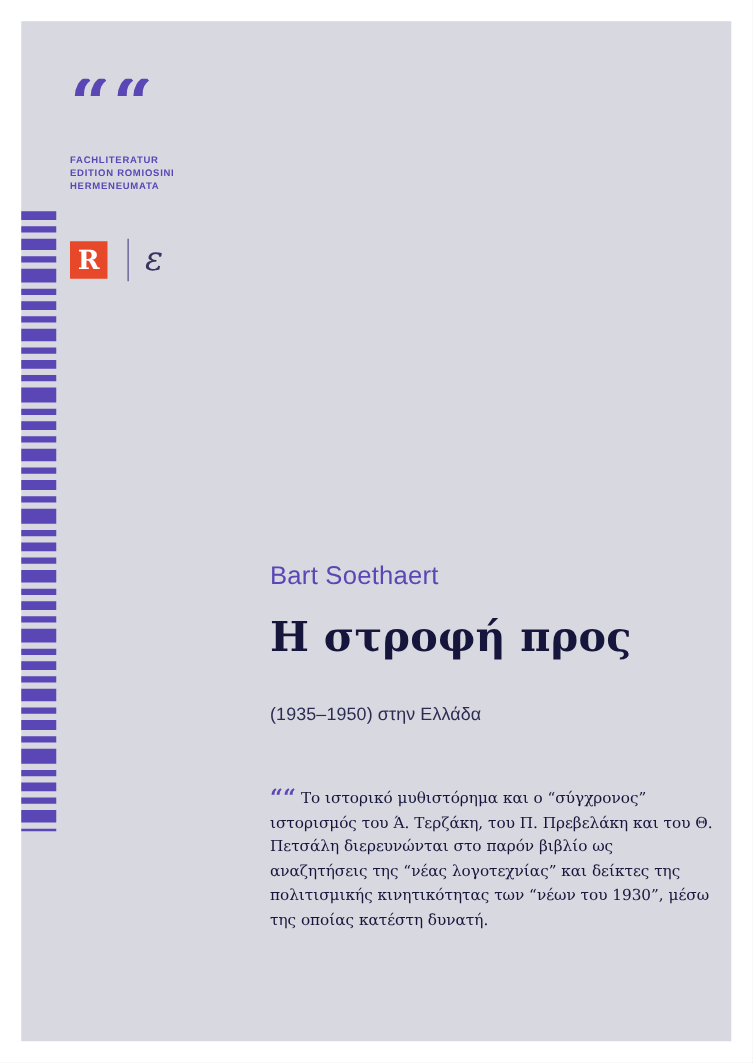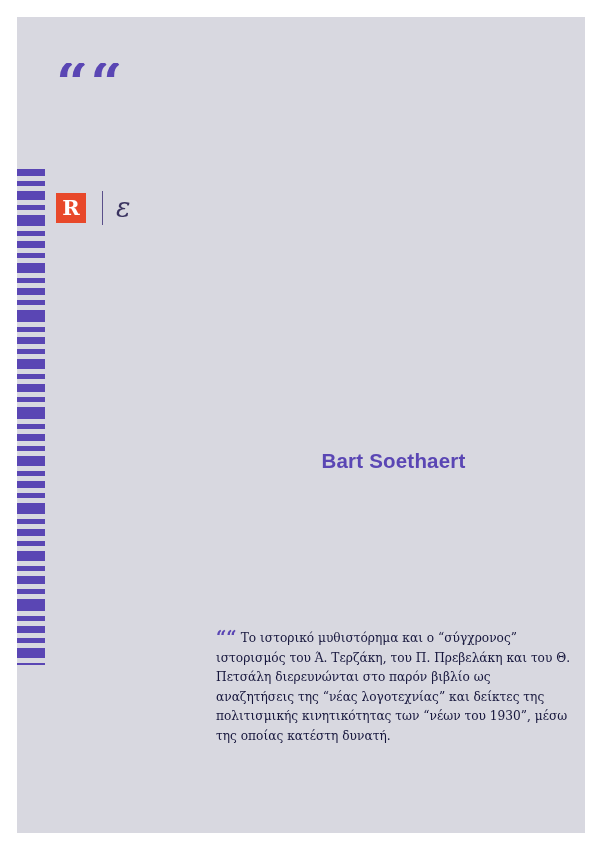--- a/index.html
+++ b/index.html
@@ -103,24 +103,23 @@
   
   .text-block {
     position: absolute;
     left: 199px;
     top: 432px;
     width: 355px;
   }
   .author {
     color: #5a46b4;
     font-size: 20.5px;
-    font-weight: bold;
+    font-weight: normal;
     letter-spacing: 0.2px;
     margin: 0 0 18px 0;
-    text-align: center;
   }
   .title {
     color: #16163c;
     font-family: "DejaVu Serif", serif;
     font-size: 33px;
     line-height: 38px;
     margin: 0 0 12px 0;
     letter-spacing: 0.2px;
   }
   .subtitle {
@@ -197,35 +196,41 @@
         <div class="stripe" style="top: 430px; height: 12px;"></div>
         <div class="stripe" style="top: 447px; height: 5px;"></div>
         <div class="stripe" style="top: 457px; height: 7px;"></div>
         <div class="stripe" style="top: 469px; height: 5px;"></div>
         <div class="stripe" style="top: 479px; height: 10px;"></div>
         <div class="stripe" style="top: 494px; height: 2px;"></div>
       </div>
 
     <div class="logo-block">
       <span class="quote-marks">““</span>
+      <div class="logo-lines">
+        <div>Fachliteratur</div>
+        <div>Edition Romiosini</div>
+        <div>Hermeneumata</div>
+      </div>
     </div>
 
     <div class="marks-row">
       <div class="mark-r">R</div>
       <div class="mark-divider"></div>
       <div class="mark-eps">ε</div>
     </div>
 
     <div class="text-block">
       <p class="author">Bart Soethaert</p>
       <h1 class="title">
-        <br>
+        <span>Η στροφή προς</span><br>
       </h1>
       <p class="subtitle">
         <br>
+        <span>(1935–1950) στην Ελλάδα</span>
       </p>
     </div>
 
     <div class="blurb">
       <span class="blurb-quote">““</span><span>Το ιστορικό μυθιστόρημα και ο “σύγχρονος” ιστορισμός του Ά. Τερζάκη, του Π. Πρεβελάκη και του Θ. Πετσάλη διερευνώνται στο παρόν βιβλίο ως αναζητήσεις της “νέας λογοτεχνίας” και δείκτες της πολιτισμικής κινητικότητας των “νέων του 1930”, μέσω της οποίας κατέστη δυνατή.</span>
     </div>
 
   </div>
 </div>
 

